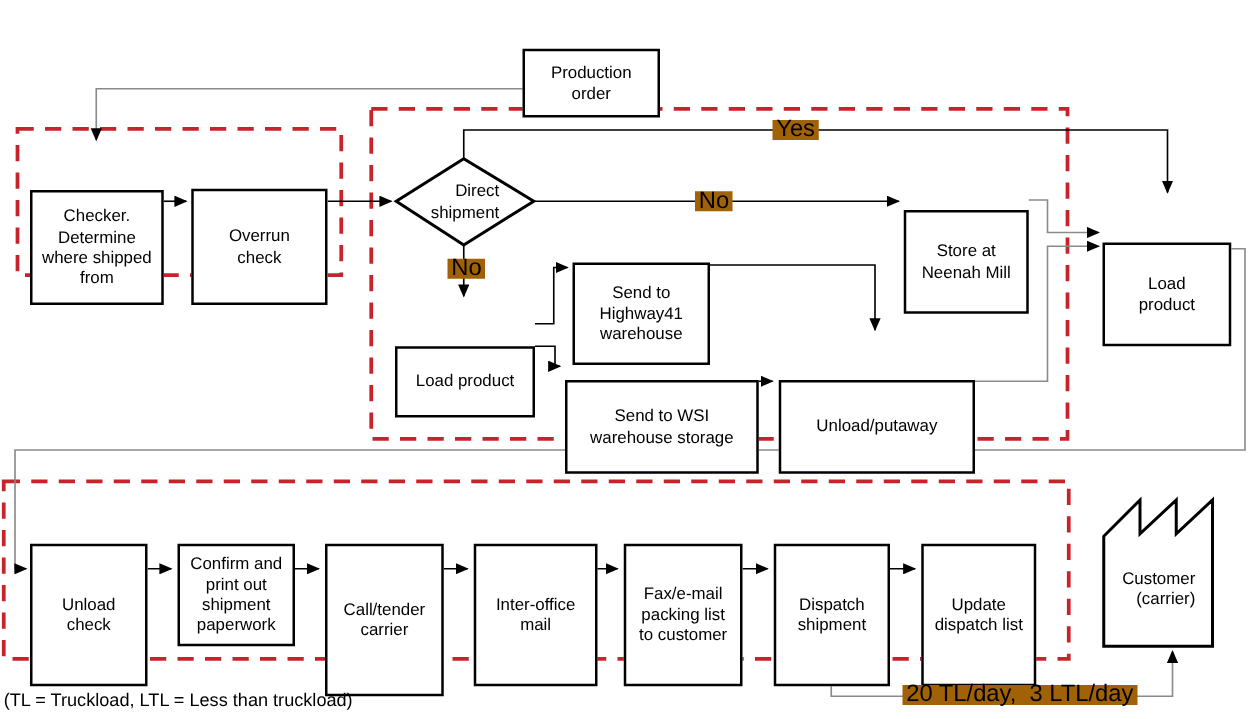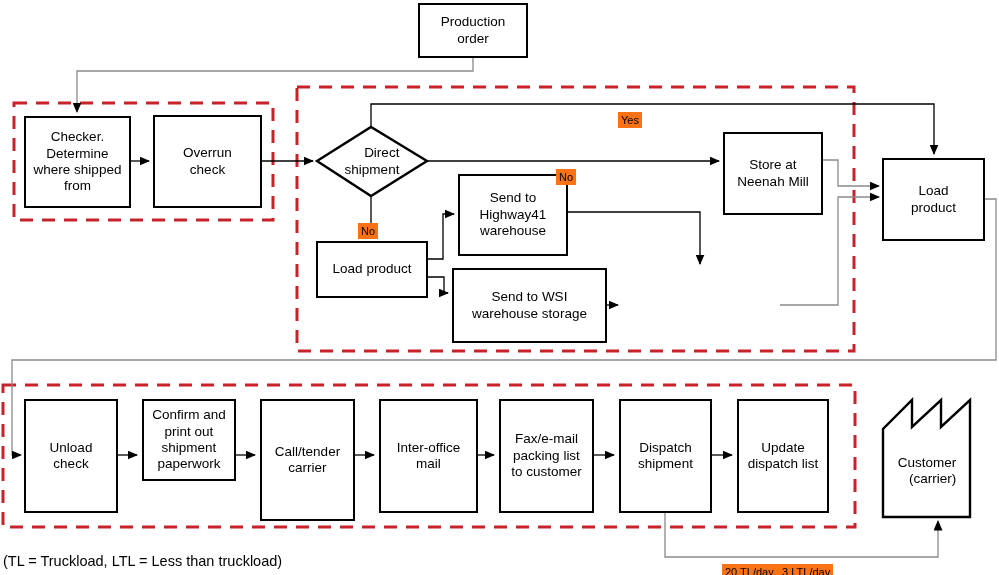--- a/index.html
+++ b/index.html
@@ -5,30 +5,30 @@
   html,body{margin:0;padding:0;background:#ffffff;}
   #canvas{
     position:relative;width:999px;height:575px;background:#ffffff;
     font-family:"Liberation Sans","DejaVu Sans",sans-serif;color:#000;
     overflow:hidden;
   }
   #wires{position:absolute;left:0;top:0;width:999px;height:575px;}
   .node{
     position:absolute;box-sizing:border-box;border:2px solid #000;background:#fff;
     display:flex;align-items:center;justify-content:center;text-align:center;
-    font-size:13.5px;line-height:1.22;white-space:pre-line;padding:2px;
+    font-size:13.5px;line-height:1.22;white-space:pre-line;padding:2px;margin-top:36px;
   }
   .shape-label{
     position:absolute;display:flex;align-items:center;justify-content:center;
     text-align:right;font-size:13.5px;line-height:1.22;white-space:pre-line;
     background:transparent;border:none;pointer-events:none;
   }
   .chip{
-    position:absolute;background:#f97316;padding:0 3px;font-size:11px;
-    line-height:16px;white-space:pre;margin-top:16px;
+    position:absolute;background:#a16207;padding:0 3px;font-size:19px;
+    line-height:16px;white-space:pre;
   }
   .legend{
     position:absolute;left:3px;top:553px;font-size:14.5px;white-space:pre;
   }
 </style>
 </head>
 <body>
 
 <div id="canvas">
 
@@ -77,20 +77,21 @@
 where shipped
 from</div>
   <div class="node" style="left:153px;top:115px;width:109px;height:93px">Overrun
 check</div>
   <div class="node" style="left:316px;top:241px;width:112px;height:57px">Load product</div>
   <div class="node" style="left:458px;top:174px;width:110px;height:82px">Send to
 Highway41
 warehouse</div>
   <div class="node" style="left:452px;top:268px;width:155px;height:75px">Send to WSI
 warehouse storage</div>
+  <div class="node" style="left:623px;top:268px;width:157px;height:75px">Unload/putaway</div>
   <div class="node" style="left:723px;top:132px;width:100px;height:83px">Store at
 Neenah Mill</div>
   <div class="node" style="left:882px;top:158px;width:103px;height:83px">Load
 product</div>
 
   <div class="node" style="left:24px;top:399px;width:94px;height:114px">Unload
 check</div>
   <div class="node" style="left:142px;top:399px;width:94px;height:82px">Confirm and
 print out
 shipment

